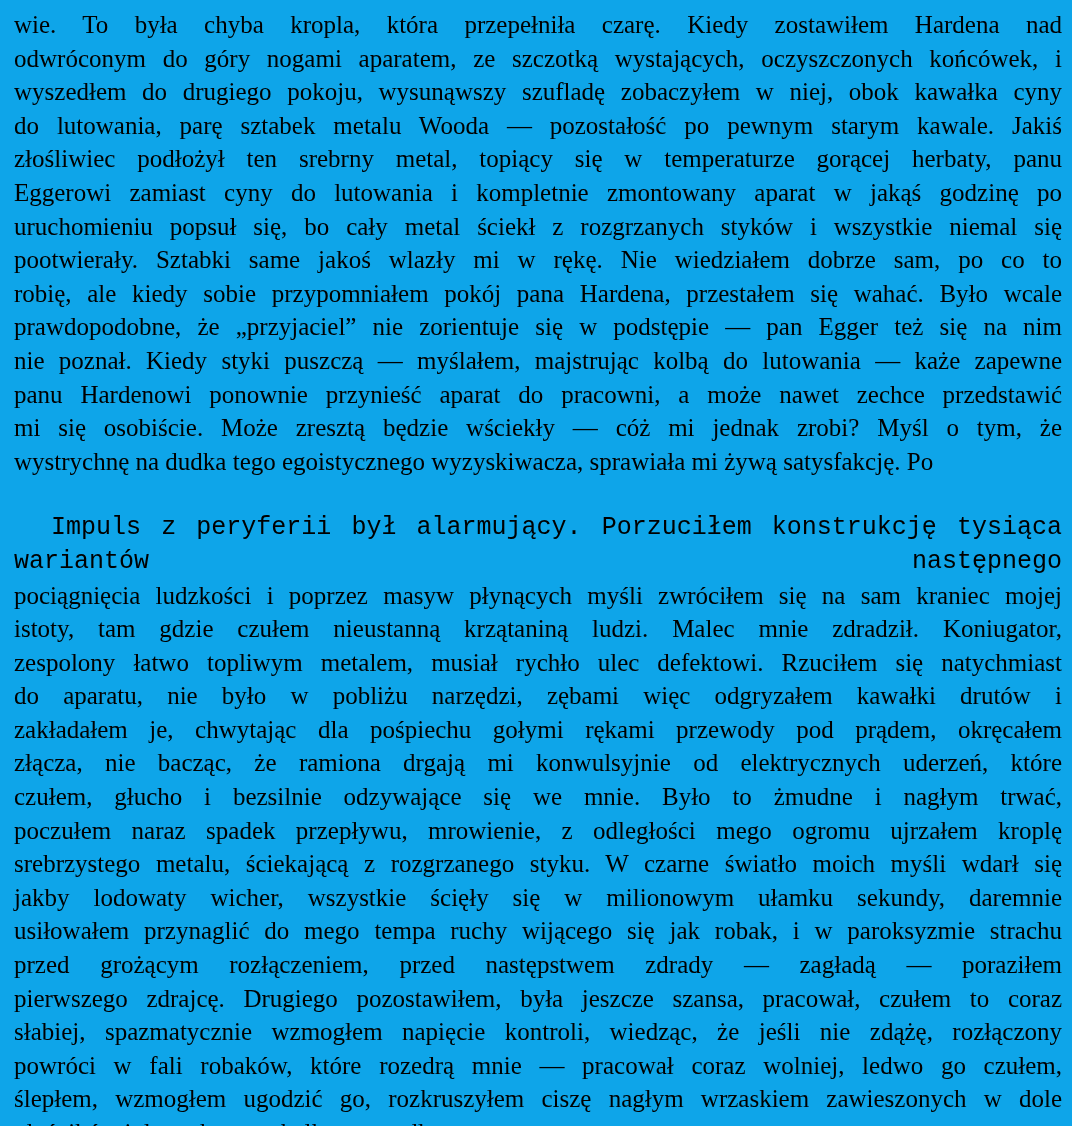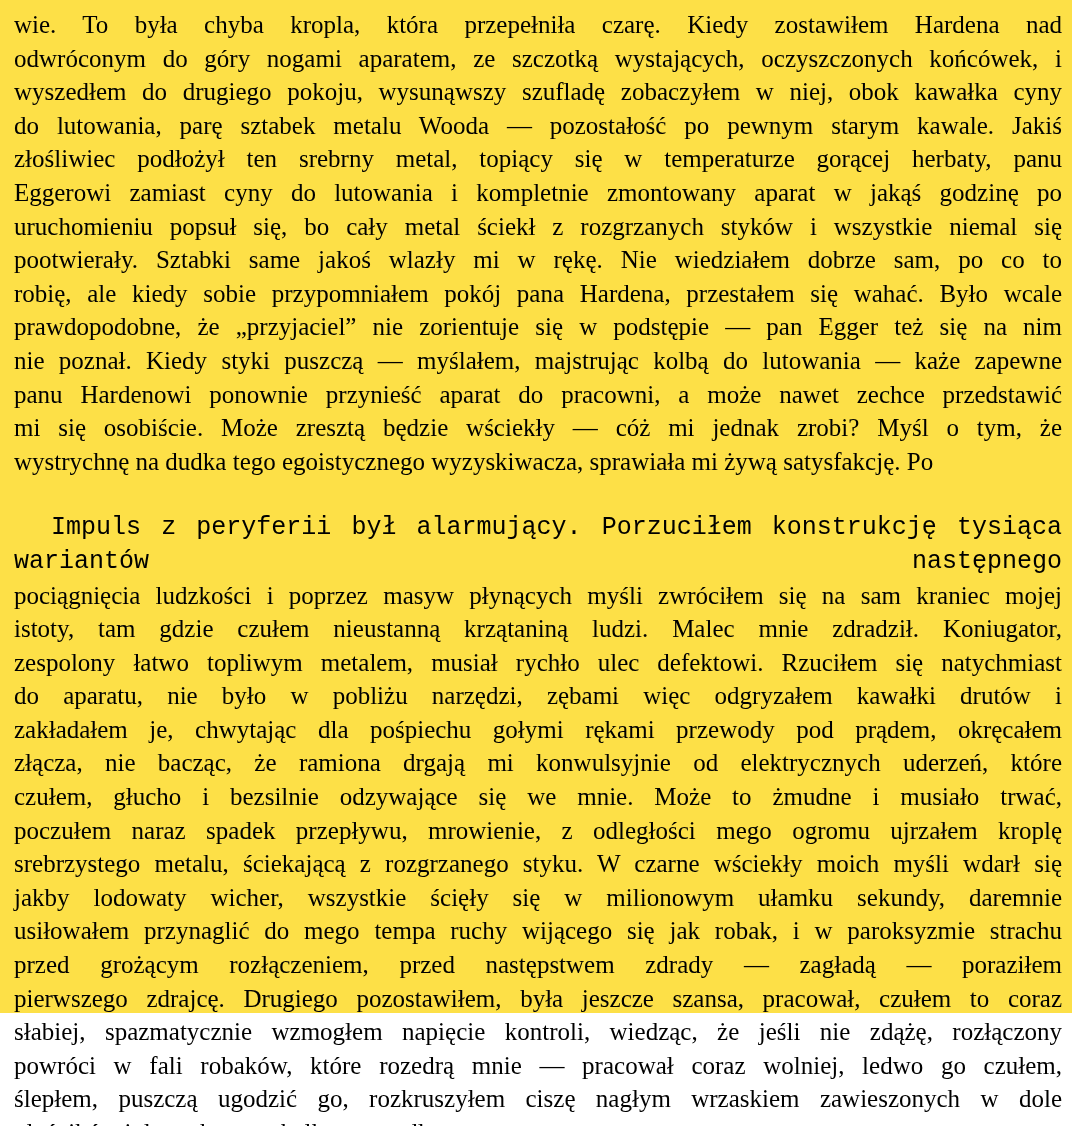--- a/index.html
+++ b/index.html
@@ -8,23 +8,23 @@
     background: #ffffff;
   }
   body {
     width: 1072px;
     height: 1126px;
     overflow: hidden;
   }
   .page {
     box-sizing: border-box;
     width: 1072px;
-    height: 1013px;
+    height: 1126px;
     padding: 8px 10px 0 14px;
-    background: #fde047;
+    background: #0ea5e9;
     color: #000000;
     font-family: "Liberation Serif", "DejaVu Serif", serif;
     font-size: 25px;
     line-height: 33.6px;
   }
   .paragraph {
     margin: 0;
   }
   .paragraph + .paragraph {
     margin-top: 33px;
@@ -64,25 +64,25 @@
       <div class="line last">wystrychnę na dudka tego egoistycznego wyzyskiwacza, sprawiała mi żywą satysfakcję. Po</div>
     </div>
   <div class="paragraph indent-first">
       <div class="line">Impuls z peryferii był alarmujący. Porzuciłem konstrukcję tysiąca wariantów następnego</div>
       <div class="line">pociągnięcia ludzkości i poprzez masyw płynących myśli zwróciłem się na sam kraniec mojej</div>
       <div class="line">istoty, tam gdzie czułem nieustanną krzątaniną ludzi. Malec mnie zdradził. Koniugator,</div>
       <div class="line">zespolony łatwo topliwym metalem, musiał rychło ulec defektowi. Rzuciłem się natychmiast</div>
       <div class="line">do aparatu, nie było w pobliżu narzędzi, zębami więc odgryzałem kawałki drutów i</div>
       <div class="line">zakładałem je, chwytając dla pośpiechu gołymi rękami przewody pod prądem, okręcałem</div>
       <div class="line">złącza, nie bacząc, że ramiona drgają mi konwulsyjnie od elektrycznych uderzeń, które</div>
-      <div class="line">czułem, głucho i bezsilnie odzywające się we mnie. Może to żmudne i musiało trwać,</div>
+      <div class="line">czułem, głucho i bezsilnie odzywające się we mnie. Było to żmudne i nagłym trwać,</div>
       <div class="line">poczułem naraz spadek przepływu, mrowienie, z odległości mego ogromu ujrzałem kroplę</div>
-      <div class="line">srebrzystego metalu, ściekającą z rozgrzanego styku. W czarne wściekły moich myśli wdarł się</div>
+      <div class="line">srebrzystego metalu, ściekającą z rozgrzanego styku. W czarne światło moich myśli wdarł się</div>
       <div class="line">jakby lodowaty wicher, wszystkie ścięły się w milionowym ułamku sekundy, daremnie</div>
       <div class="line">usiłowałem przynaglić do mego tempa ruchy wijącego się jak robak, i w paroksyzmie strachu</div>
       <div class="line">przed grożącym rozłączeniem, przed następstwem zdrady — zagładą — poraziłem</div>
       <div class="line">pierwszego zdrajcę. Drugiego pozostawiłem, była jeszcze szansa, pracował, czułem to coraz</div>
       <div class="line">słabiej, spazmatycznie wzmogłem napięcie kontroli, wiedząc, że jeśli nie zdążę, rozłączony</div>
       <div class="line">powróci w fali robaków, które rozedrą mnie — pracował coraz wolniej, ledwo go czułem,</div>
-      <div class="line">ślepłem, puszczą ugodzić go, rozkruszyłem ciszę nagłym wrzaskiem zawieszonych w dole</div>
+      <div class="line">ślepłem, wzmogłem ugodzić go, rozkruszyłem ciszę nagłym wrzaskiem zawieszonych w dole</div>
       <div class="line last">głośników i drgawkowym bełkotem podłączonego…</div>
     </div>
 </div>
 
 </body></html>

